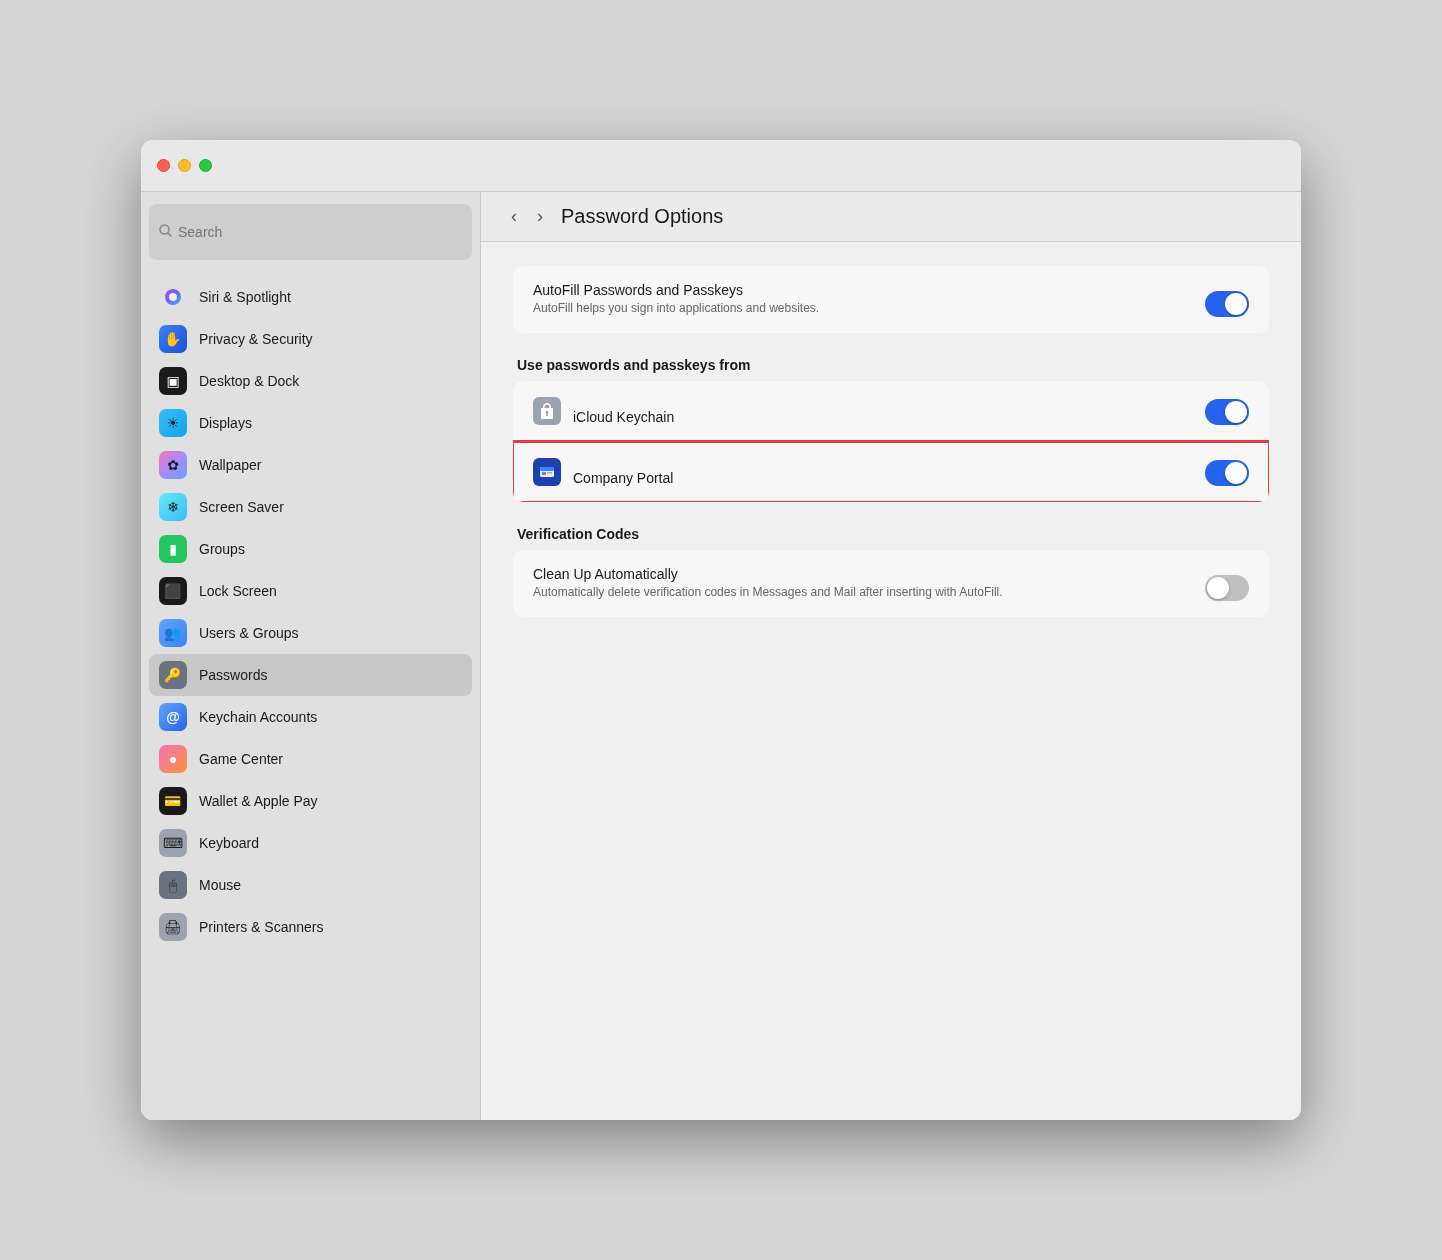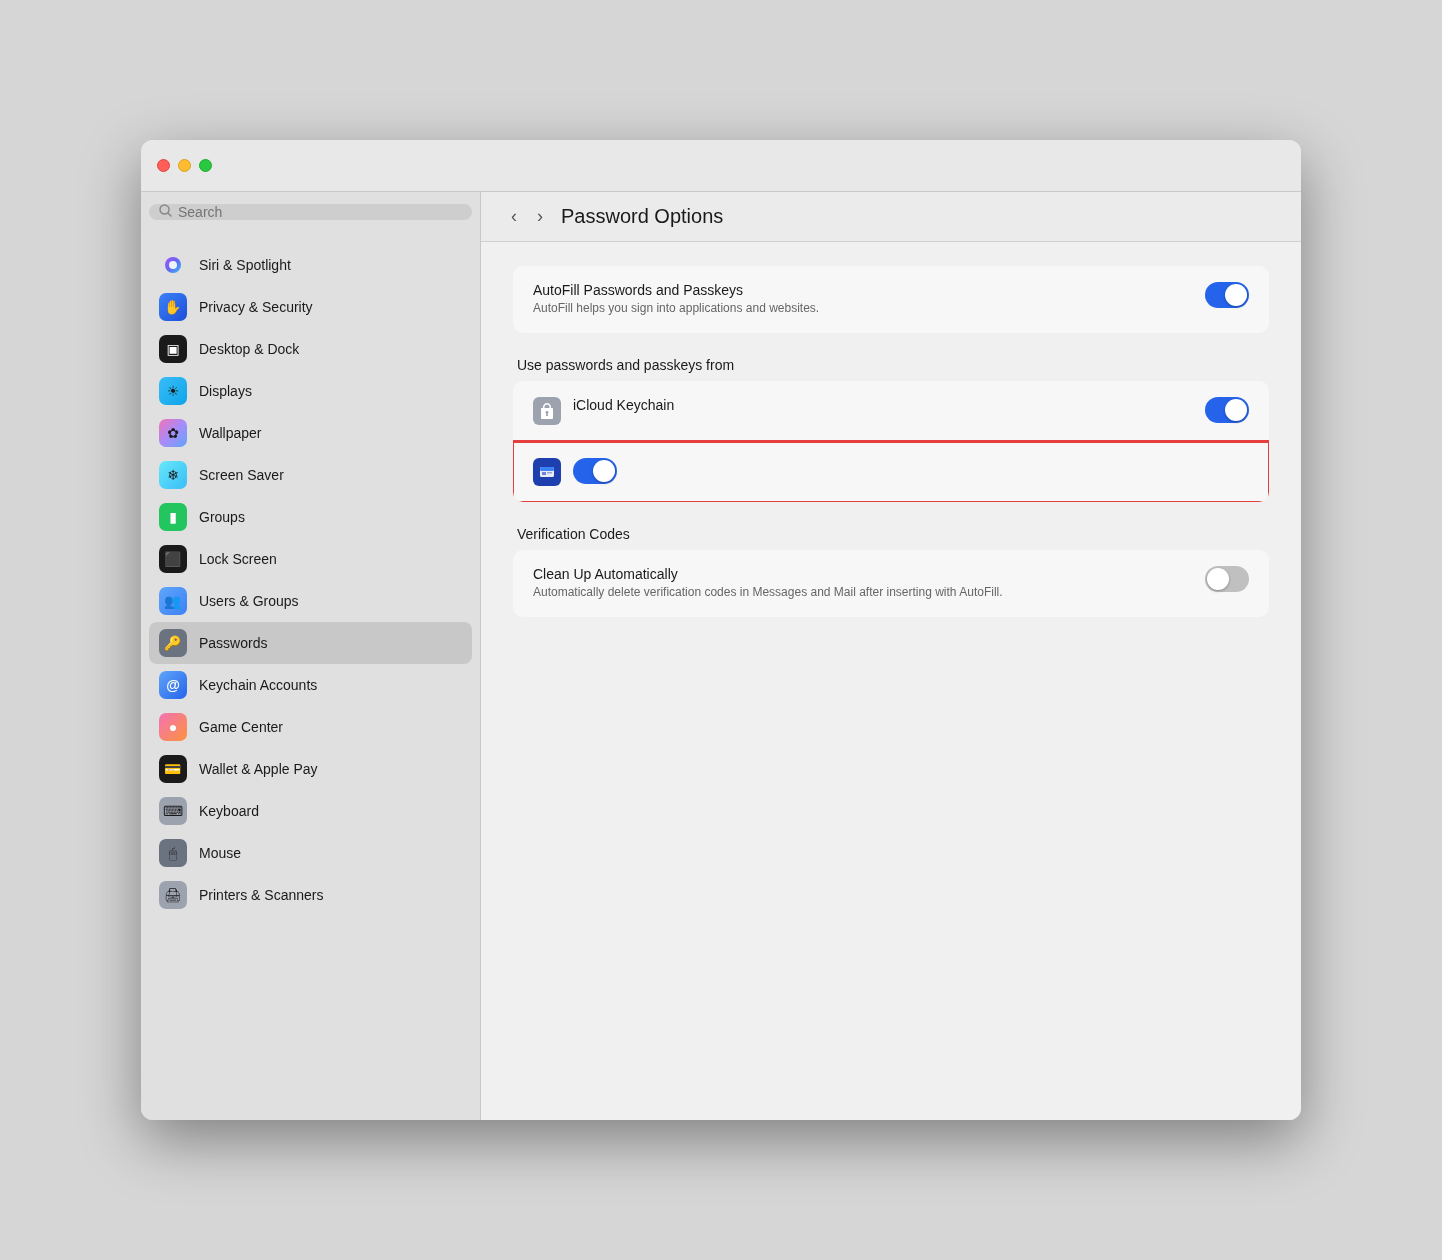--- a/index.html
+++ b/index.html
@@ -57,22 +57,22 @@
       border-right: 1px solid #c8c8c8;
       overflow-y: auto;
       flex-shrink: 0;
       padding: 12px 8px;
     }
     .search-bar {
       display: flex;
       align-items: center;
       background: rgba(0,0,0,0.08);
       border-radius: 8px;
-      padding: 0 10px;
-      margin-bottom: 24px;
+      padding: 20px 10px;
+      margin-bottom: 16px;
       gap: 6px;
     }
     .search-icon-wrap {
       color: #888;
       font-size: 13px;
     }
     .search-input {
       border: none;
       background: transparent;
       outline: none;
@@ -140,21 +140,21 @@
     }
     
     .card {
       background: #f7f7f7;
       border-radius: 10px;
       overflow: hidden;
       margin-bottom: 24px;
     }
     .card-row {
       display: flex;
-      align-items: flex-start;
+      align-items: flex-end;
       padding: 16px 20px;
       border-bottom: 1px solid #e0e0e0;
       gap: 12px;
     }
     .card-row:last-child {
       border-bottom: none;
     }
     .card-row-content {
       flex: 1;
     }
@@ -193,21 +193,21 @@
       border-radius: 50%;
       top: 2px;
       transition: 0.2s;
       box-shadow: 0 1px 3px rgba(0,0,0,0.3);
     }
     .toggle-knob.on { left: 20px; }
     .toggle-knob.off { left: 2px; }
     
     .section-label {
       font-size: 14px;
-      font-weight: 400;
+      font-weight: 700;
       color: #1a1a1a;
       margin-bottom: 8px;
       padding-left: 4px;
     }
     
     .highlighted-row {
       outline: 3px solid #e53e3e;
       outline-offset: -1px;
       border-radius: 0;
     }
@@ -408,20 +408,23 @@
           <div class="card-row highlighted-row">
             <div class="row-icon row-icon-portal">
               <svg width="20" height="20" viewBox="0 0 20 20" fill="none">
                 <rect width="20" height="20" rx="4" fill="#1e40af"></rect>
                 <rect x="3" y="5" width="14" height="10" rx="1.5" fill="white" opacity="0.9"></rect>
                 <rect x="3" y="5" width="14" height="4" rx="1.5" fill="#3b82f6"></rect>
                 <rect x="5" y="10" width="4" height="3" rx="0.5" fill="#1e40af" opacity="0.6"></rect>
                 <rect x="10" y="10" width="5" height="1.5" rx="0.3" fill="#1e40af" opacity="0.4"></rect>
               </svg>
             </div>
+            <div class="card-row-content">
+              <div class="card-row-title">Company Portal</div>
+            </div>
             <label class="toggle">
               <div class="toggle-slider on">
                 <div class="toggle-knob on"></div>
               </div>
             </label>
           </div>
         </div>
 
         <div class="section-label">Verification Codes</div>
 

